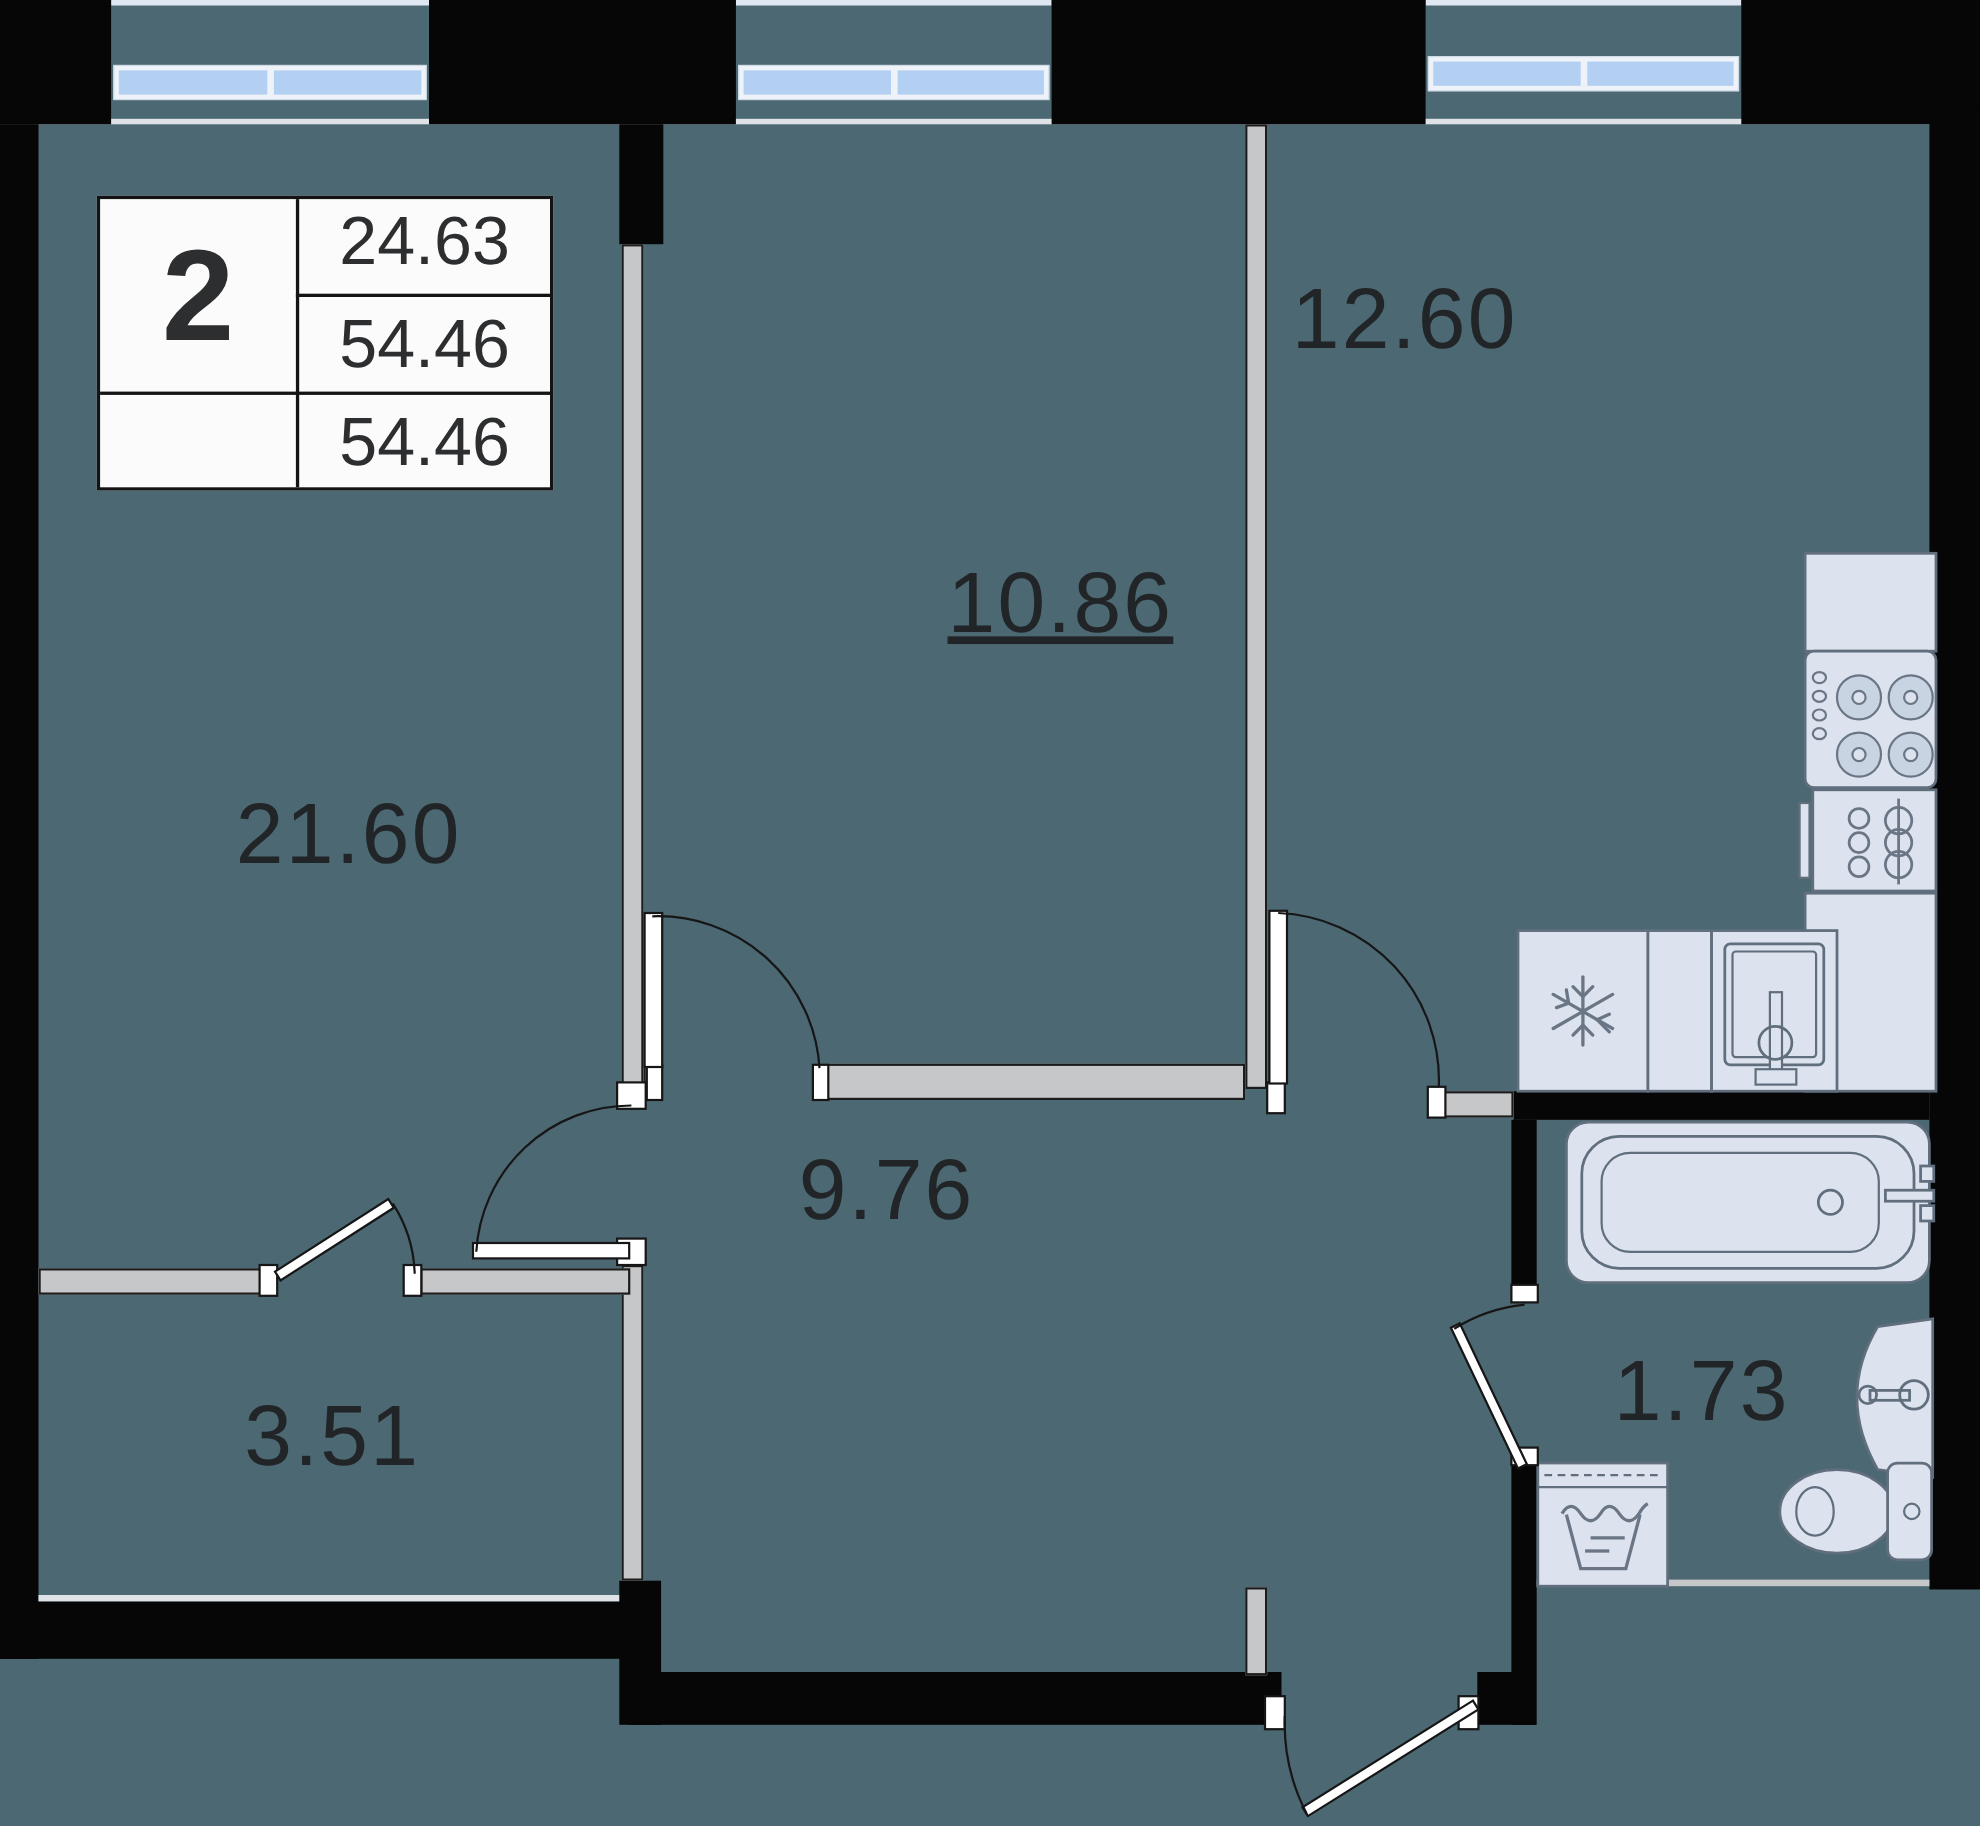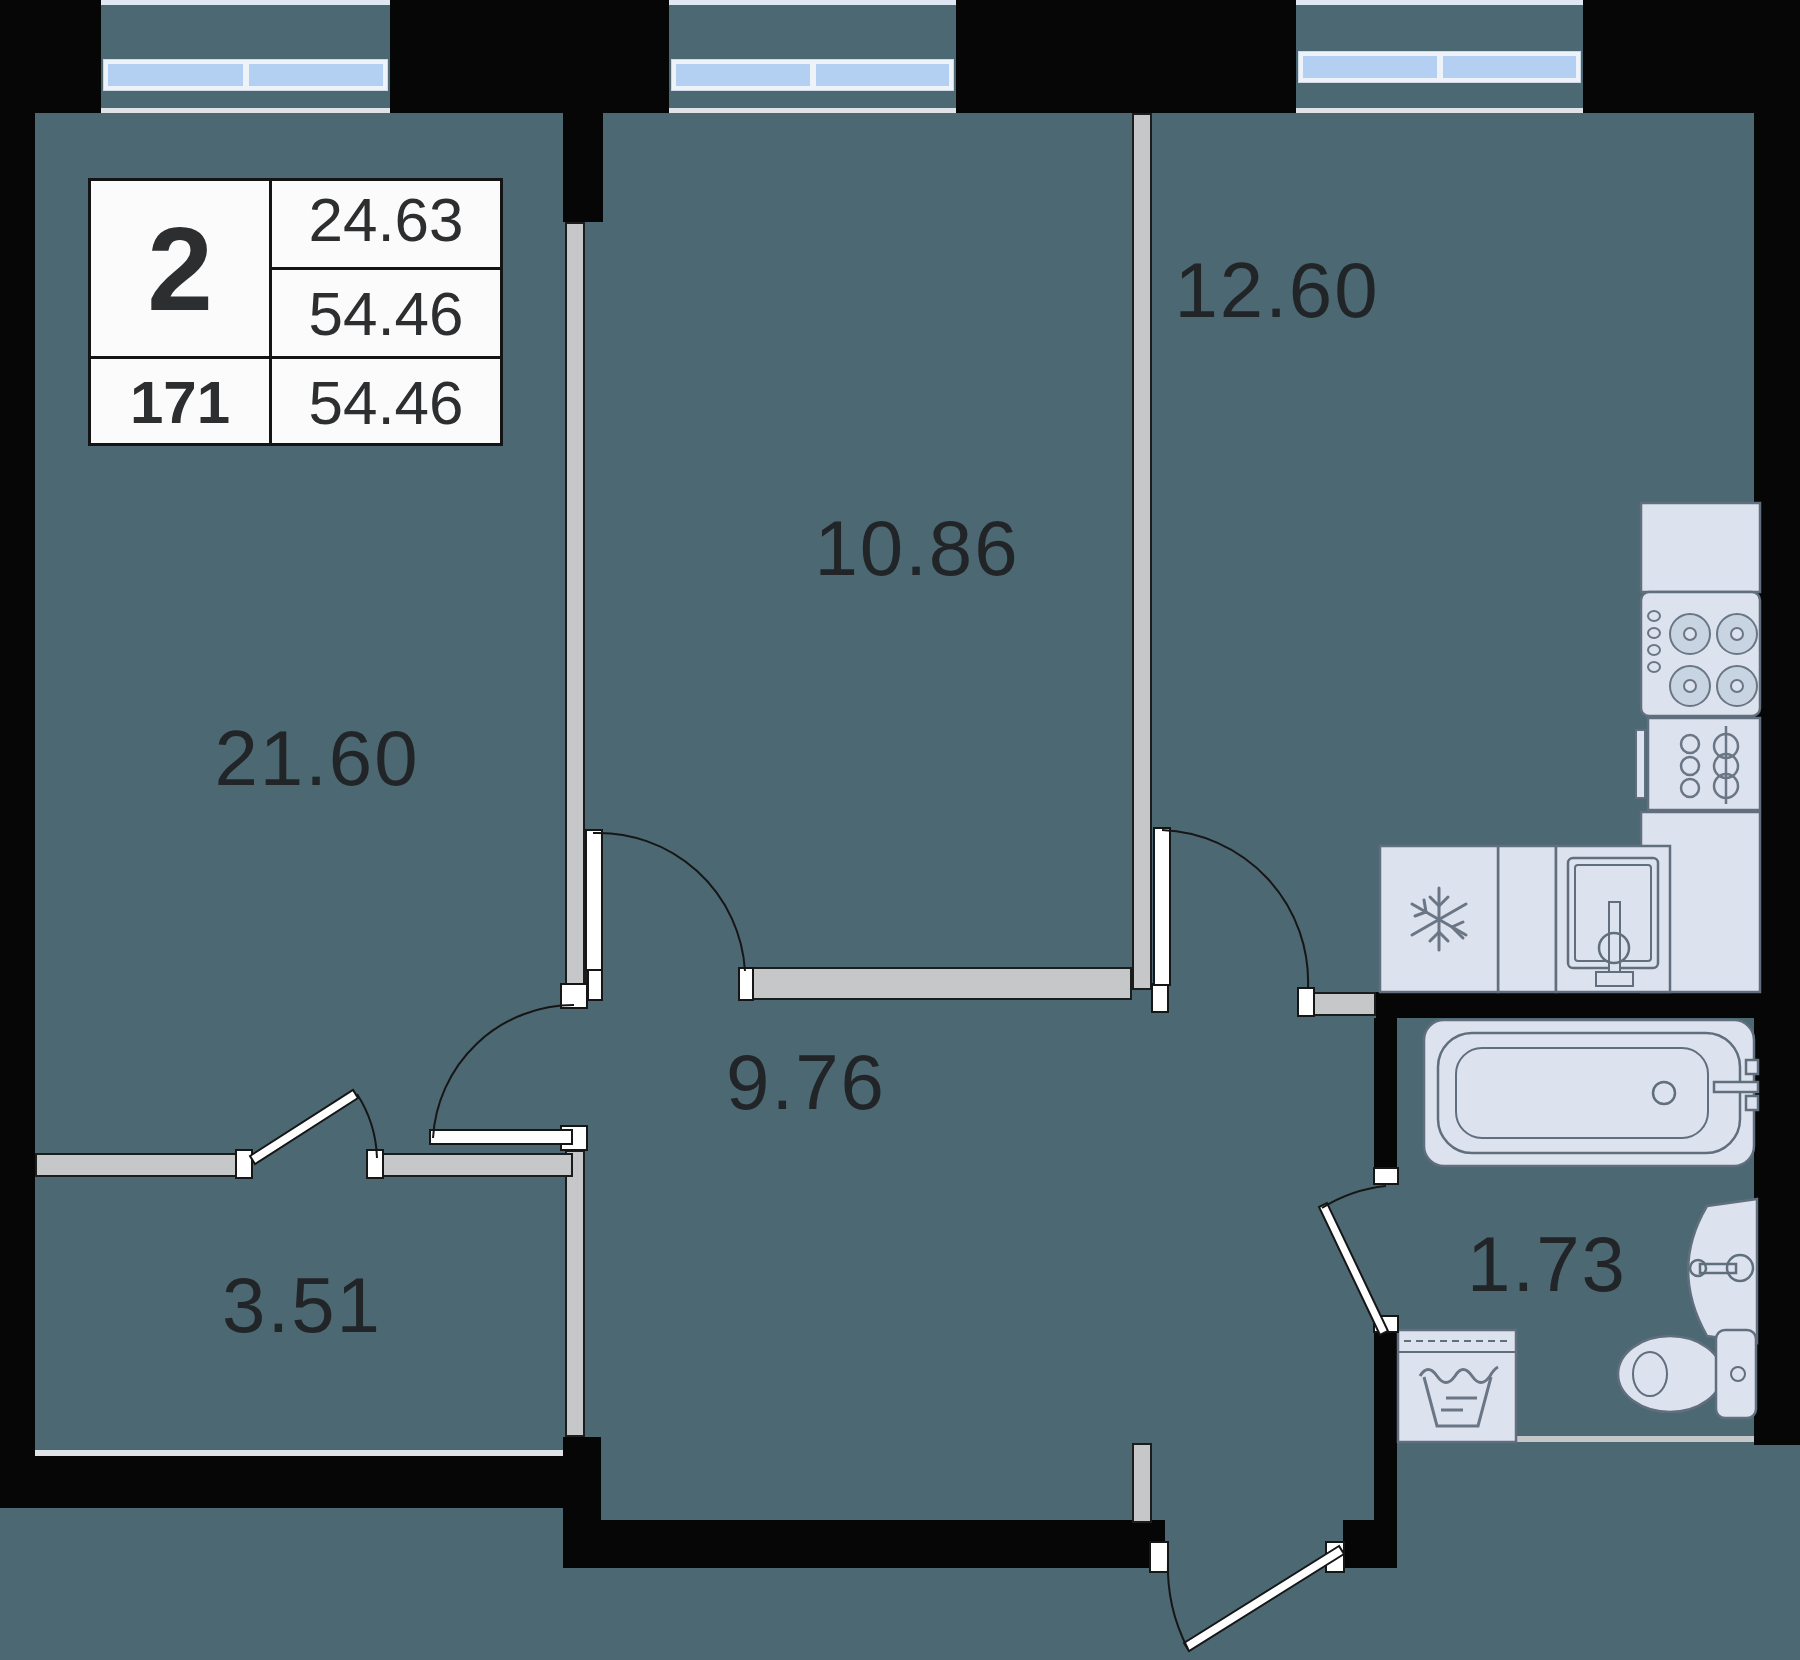--- a/index.html
+++ b/index.html
@@ -194,30 +194,29 @@
       <path d="M593,833 A147,147 0 0 1 745,971"></path>
       <path d="M574,1005 A141,141 0 0 0 433,1138"></path>
       <path d="M1162,830 A152,152 0 0 1 1308,988"></path>
       <path d="M357,1094 A125,125 0 0 1 377,1158"></path>
       <path d="M1386,1186 A148,148 0 0 0 1322,1208"></path>
       <path d="M1168,1560 A178,178 0 0 0 1188,1649"></path>
     </g>
   </svg>
 
   <div class="room-label" style="left:295px;top:758px;">21.60</div>
-  <div class="room-label" style="left:895px;top:548px;">10.86</div>
+  <div class="room-label" style="left:942px;top:548px;text-decoration:underline;">10.86</div>
   <div class="room-label" style="left:1255px;top:290px;">12.60</div>
   <div class="room-label" style="left:772px;top:1082px;margin-left:12px;">9.76</div>
   <div class="room-label" style="left:280px;top:1305px;">3.51</div>
   <div class="room-label" style="left:1525px;top:1264px;">1.73</div>
 
   <div class="infobox">
     <div class="ib-div" style="left:178px;top:0;width:3px;height:100%;"></div>
     <div class="ib-div" style="left:178px;top:86px;right:0;height:3px;"></div>
     <div class="ib-div" style="left:0;top:175px;width:100%;height:3px;"></div>
     <div class="ib-cell" style="left:0;top:0;width:178px;height:175px;font-size:118px;font-weight:700;">2</div>
     <div class="ib-cell" style="left:181px;top:0;right:0;height:76px;font-size:62px;font-weight:300;">24.63</div>
     <div class="ib-cell" style="left:181px;top:89px;right:0;height:86px;font-size:62px;font-weight:300;">54.46</div>
-    <div class="ib-cell" style="left:0;top:178px;width:178px;height:87px;font-size:60px;font-weight:700;">171</div>
     <div class="ib-cell" style="left:181px;top:178px;right:0;height:87px;font-size:62px;font-weight:300;">54.46</div>
   </div>
 
 </div>
 
 </body></html>

